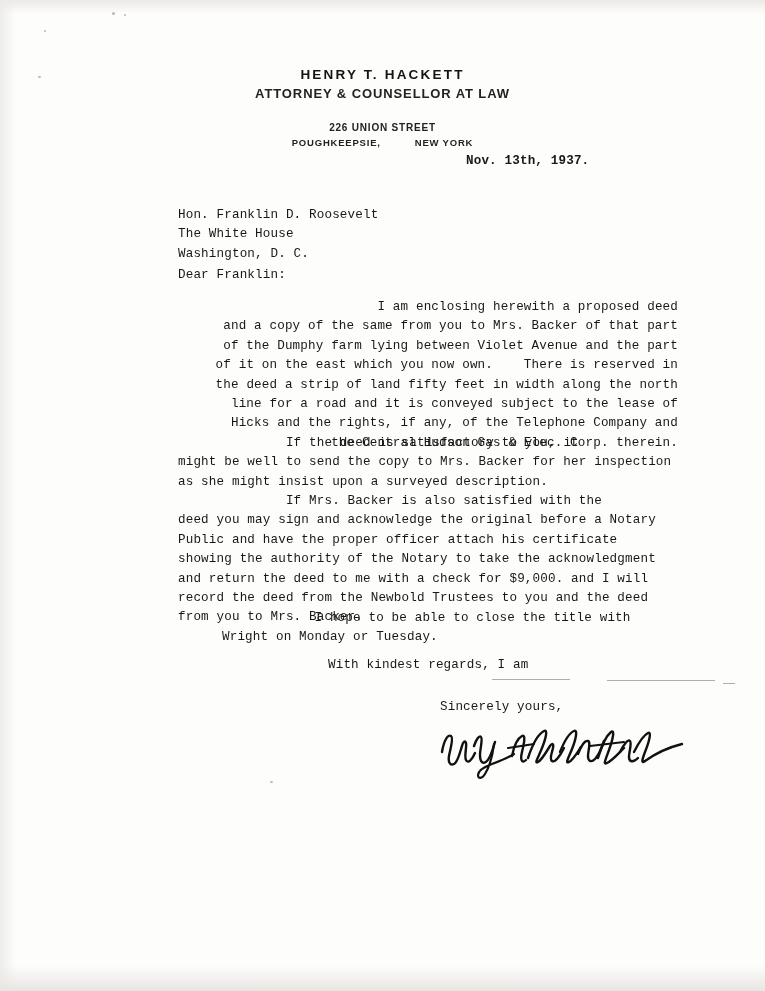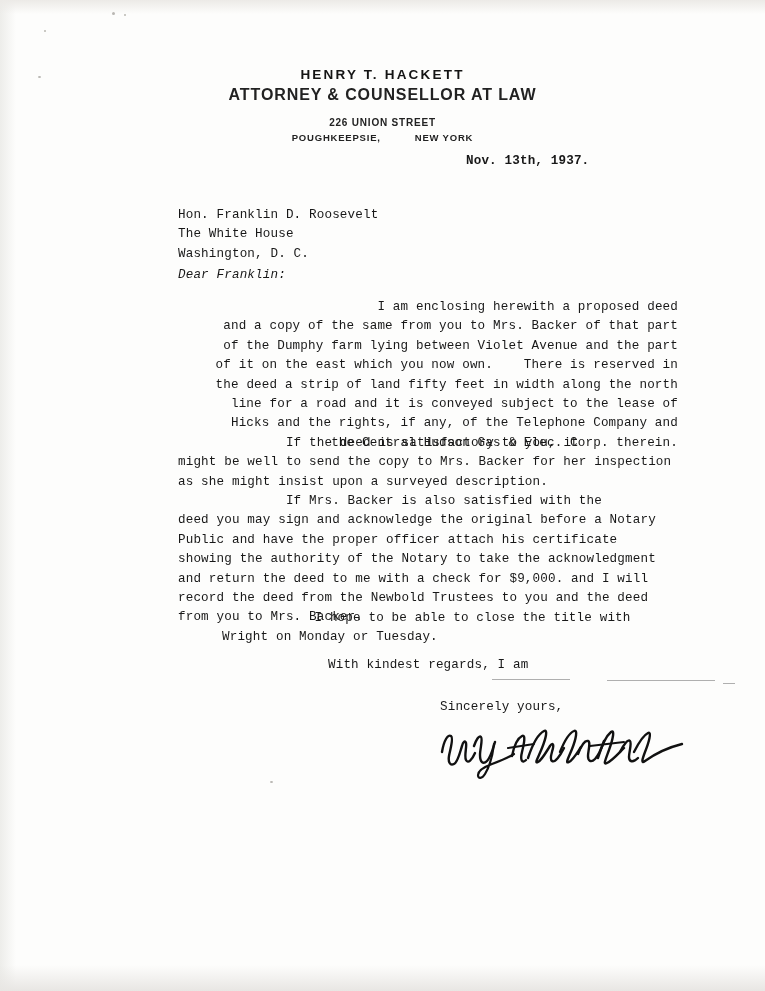--- a/index.html
+++ b/index.html
@@ -62,32 +62,32 @@
   .lh-name {
     font-family: "Liberation Sans", sans-serif;
     font-weight: bold;
     font-size: 13.5px;
     letter-spacing: 2.2px;
     color: #141414;
   }
   .lh-sub {
     font-family: "Liberation Sans", sans-serif;
     font-weight: bold;
-    font-size: 16px;
+    font-size: 13px;
     letter-spacing: 0.9px;
     color: #222;
     margin-top: 4px;
   }
   .lh-street {
     font-family: "Liberation Sans", sans-serif;
     font-weight: bold;
     font-size: 10px;
     letter-spacing: 0.8px;
     color: #222;
-    margin-top: 13px;
+    margin-top: 21px;
   }
   .lh-city-row {
     font-family: "Liberation Sans", sans-serif;
     font-weight: bold;
     font-size: 9.5px;
     letter-spacing: 0.8px;
     color: #222;
     margin-top: 4px;
   }
   .lh-city-row .gap {
@@ -113,21 +113,20 @@
   }
   .addressee {
     position: absolute;
     top: 206px;
     left: 178px;
   }
   .salutation {
     position: absolute;
     top: 266px;
     left: 178px;
-    font-style: italic;
   }
   .para1 {
     position: absolute;
     top: 298px;
     left: 178px;
     width: 500px;
     text-align: right;
   }
   .para2 {
     position: absolute;

